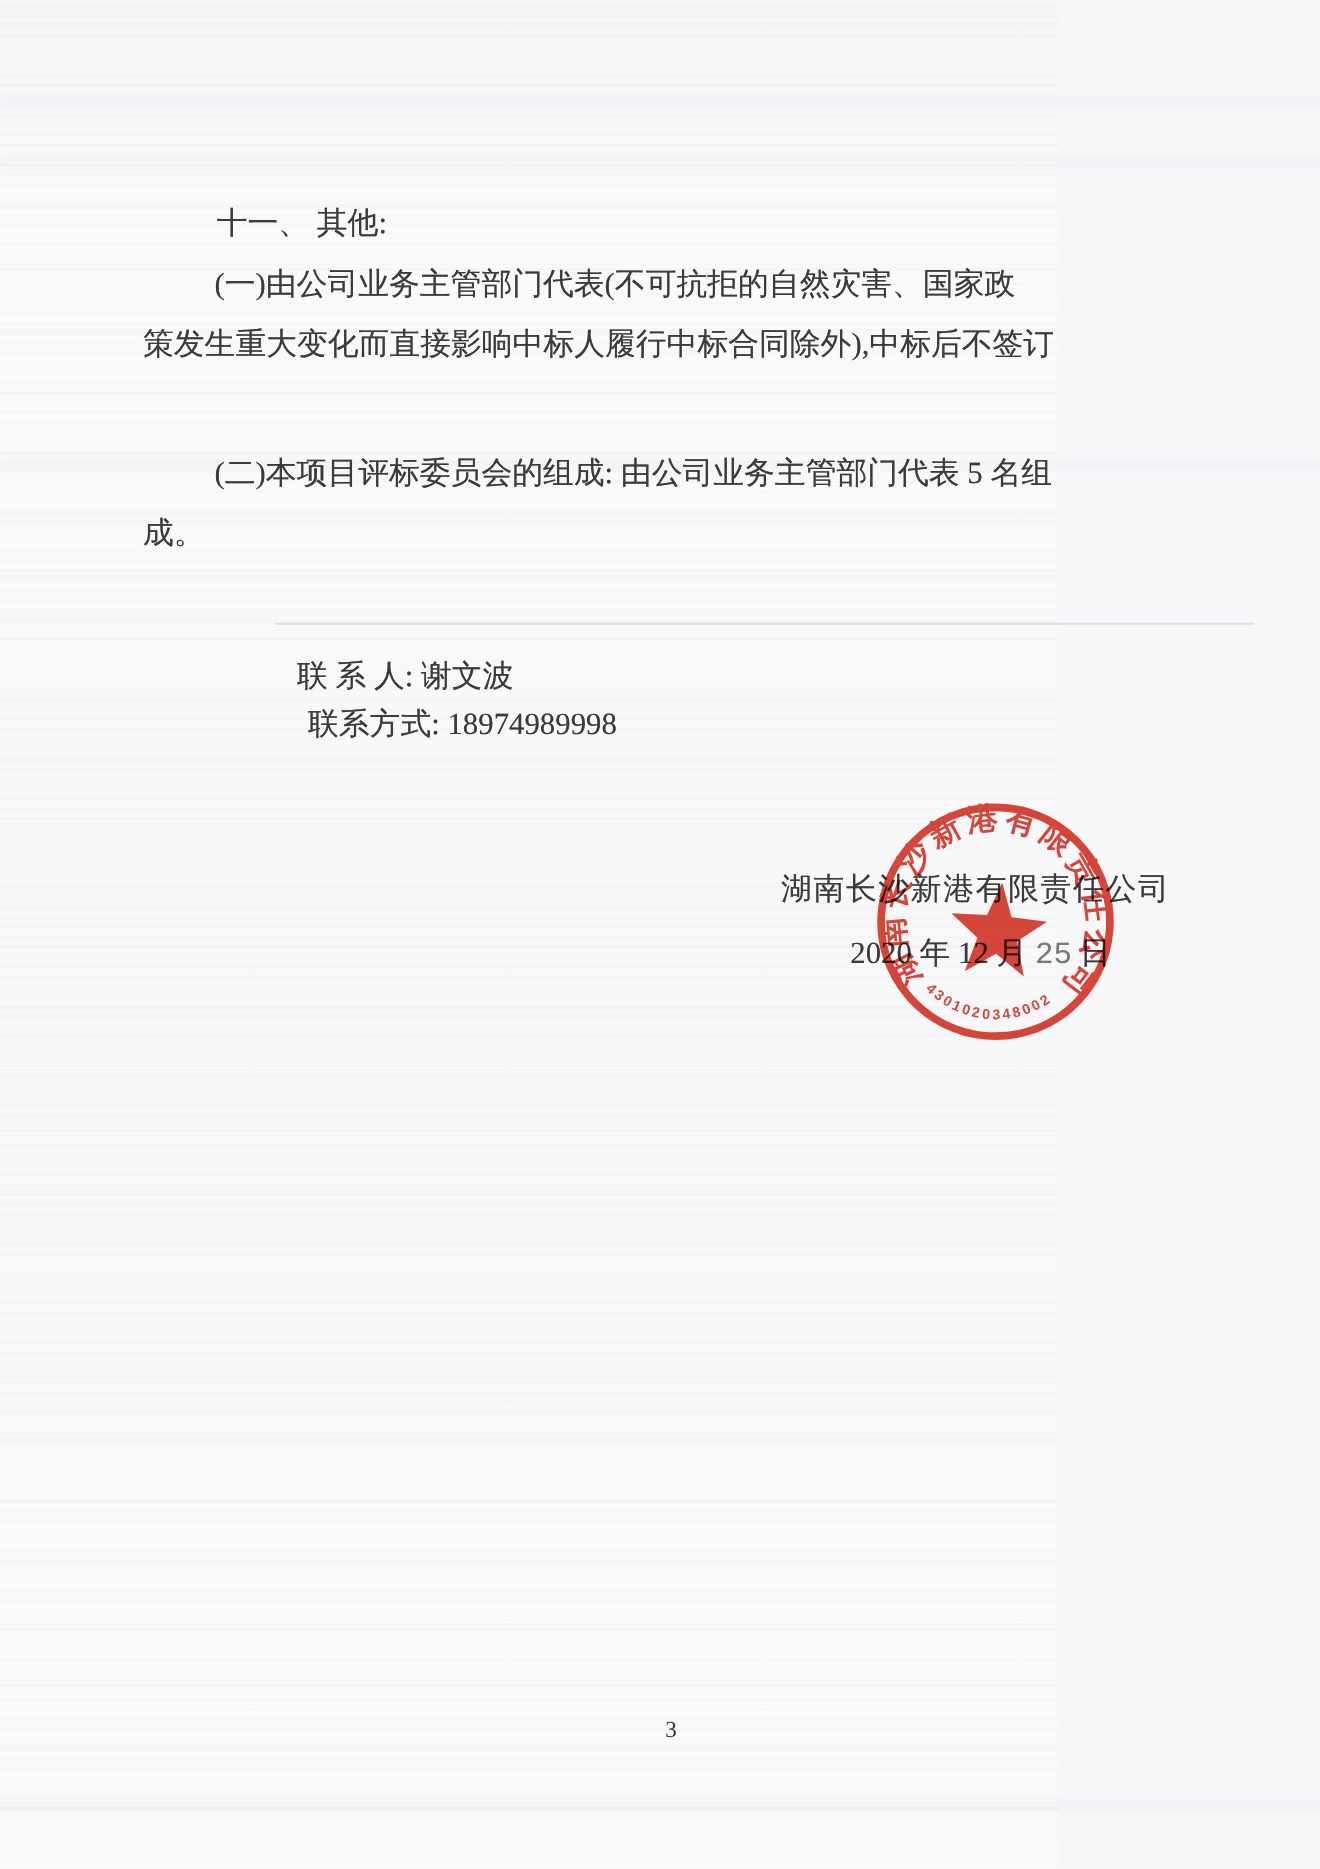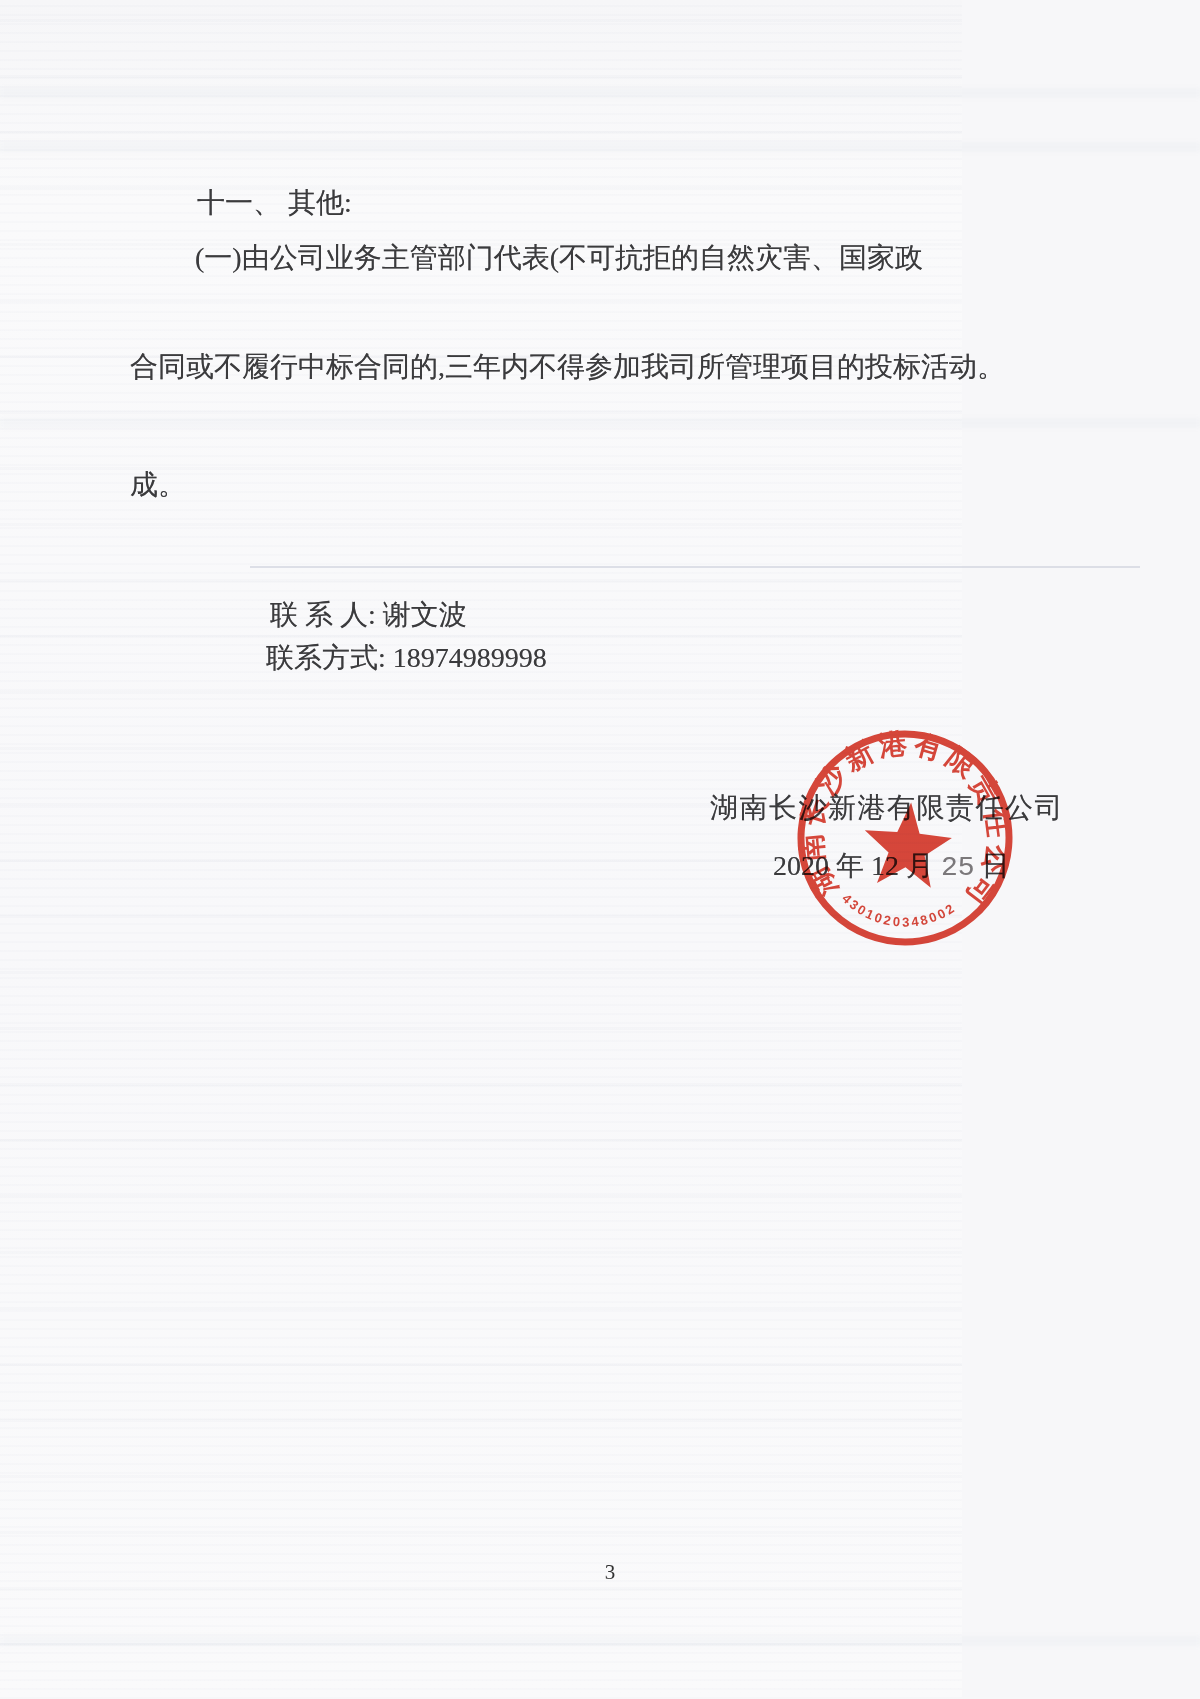--- a/index.html
+++ b/index.html
@@ -50,25 +50,26 @@
 
 <div class="page">
   <div class="scan-noise"></div>
   <div class="band" style="top:88px"></div>
   <div class="band" style="top:142px"></div>
   <div class="band" style="top:418px"></div>
   <div class="band" style="top:1636px"></div>
 
   <div class="line" style="left:197px;top:184px">十一、 其他:</div>
   <div class="line" style="left:195px;top:239px">(一)由公司业务主管部门代表(不可抗拒的自然灾害、国家政</div>
-  <div class="line" style="left:130px;top:348px">合同或不履行中标合同的,三年内不得参加我司所管理项目的投标活动。</div>
+  <div class="line" style="left:130px;top:294px">策发生重大变化而直接影响中标人履行中标合同除外),中标后不签订</div>
+  <div class="line" style="left:195px;top:411px">(二)本项目评标委员会的组成: 由公司业务主管部门代表 5 名组</div>
   <div class="line" style="left:130px;top:466px">成。</div>
   <div class="artifact-line"></div>
   <div class="line" style="left:270px;top:596px">联 系 人: 谢文波</div>
-  <div class="line" style="left:266px;top:639px">联系方式: 18974989998</div>
+  <div class="line" style="left:280px;top:639px">联系方式: 18974989998</div>
 
   <div class="sig sig-company">湖南长沙新港有限责任公司</div>
   <div class="sig sig-date"><span>2020 年 12 月</span> <span class="date-day">25</span> <span>日</span></div>
 
   <div class="seal">
     <svg width="248" height="248" viewBox="-124 -124 248 248">
       <g transform="rotate(5)" fill="none">
         <circle cx="0" cy="0" r="104" stroke="#d8382a" stroke-width="7"></circle>
         <path id="sealArcPath" d="M -59 59 A 84 84 0 1 1 59 59" fill="none"></path>
         <path id="sealSerialPath" d="M -60 65 A 88 88 0 0 0 60 65" fill="none"></path>

